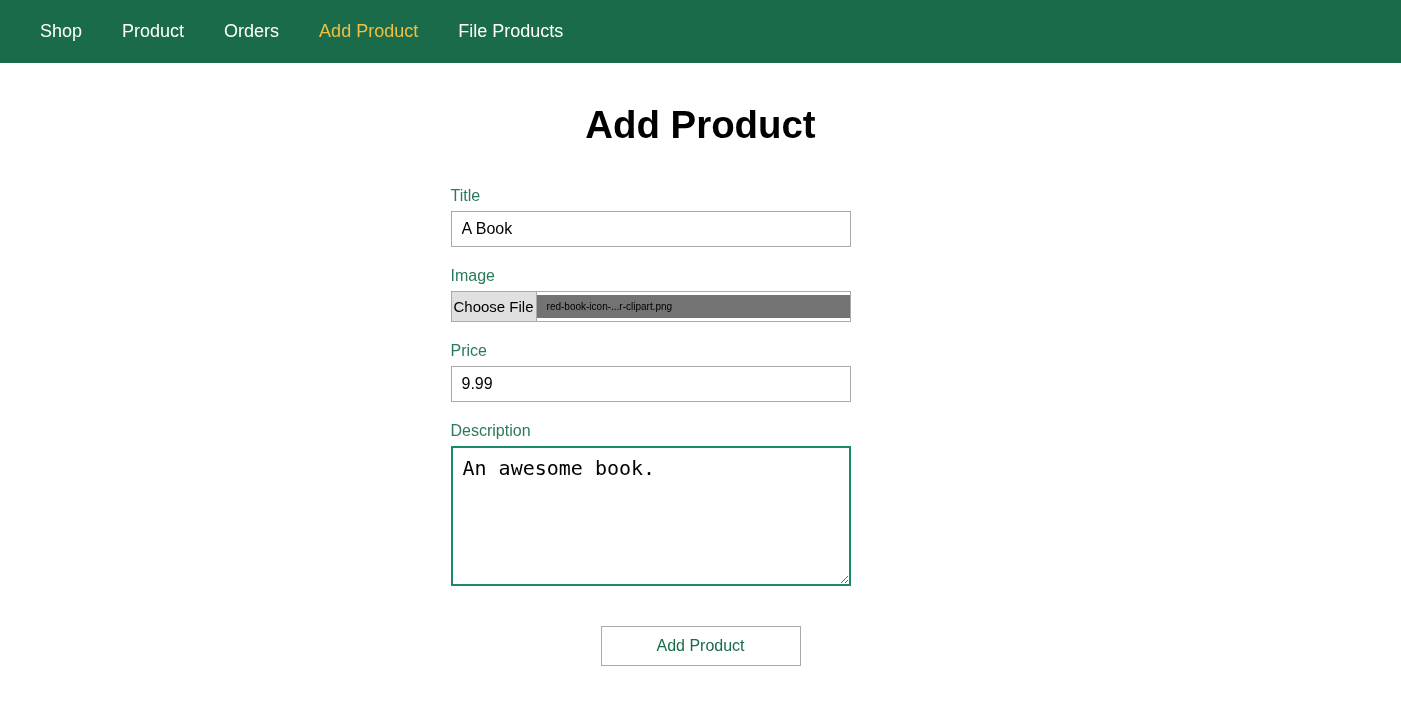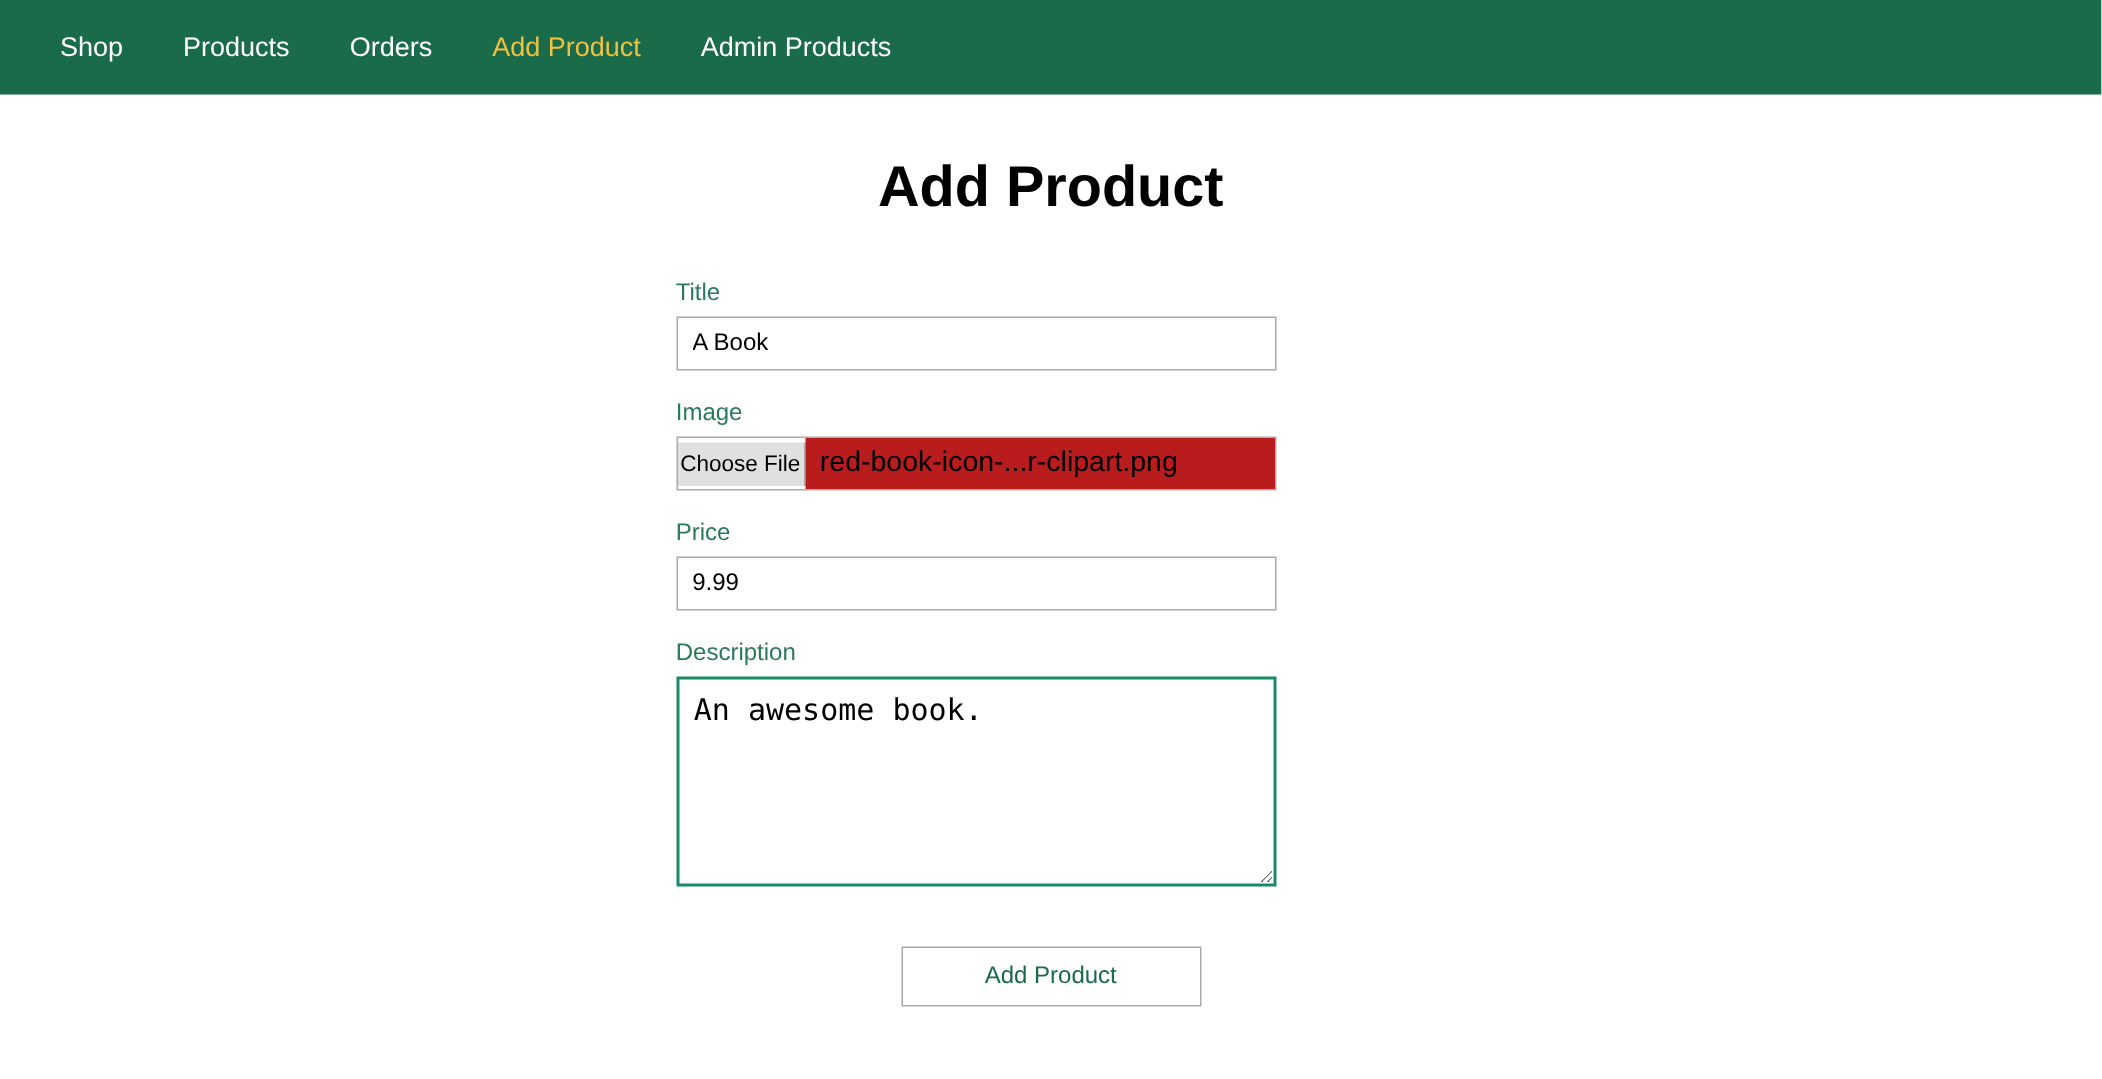--- a/index.html
+++ b/index.html
@@ -107,23 +107,23 @@
       border-right: 1px solid #aaa;
       padding: 6px 2px;
       font-size: 15px;
       cursor: pointer;
       height: 100%;
       white-space: nowrap;
     }
 
     .file-input-wrapper .file-name {
       padding: 6px 10px;
-      font-size: 19px;
+      font-size: 10px;
       color: #000;
-      background: #b91c1c;
+      background: #737373;
       flex: 1;
     }
 
     .submit-btn {
       margin-top: 10px;
       align-self: center;
       background: #fff;
       border: 1px solid #aaa;
       padding: 10px 30px;
       font-size: 16px;
@@ -137,24 +137,24 @@
       display: flex;
       justify-content: center;
       margin-top: 10px;
     }
   </style>
 </head>
 <body>
 
 <nav>
   <a>Shop</a>
-  <a>Products</a>
+  <a>Product</a>
   <a>Orders</a>
   <a class="active">Add Product</a>
-  <a>Admin Products</a>
+  <a>File Products</a>
   <div class="spacer"></div>
 </nav>
 
 <div class="main-content">
   <h1>Add Product</h1>
 
   <div class="form-container">
 
     <div class="form-group">
       <label>Title</label>

